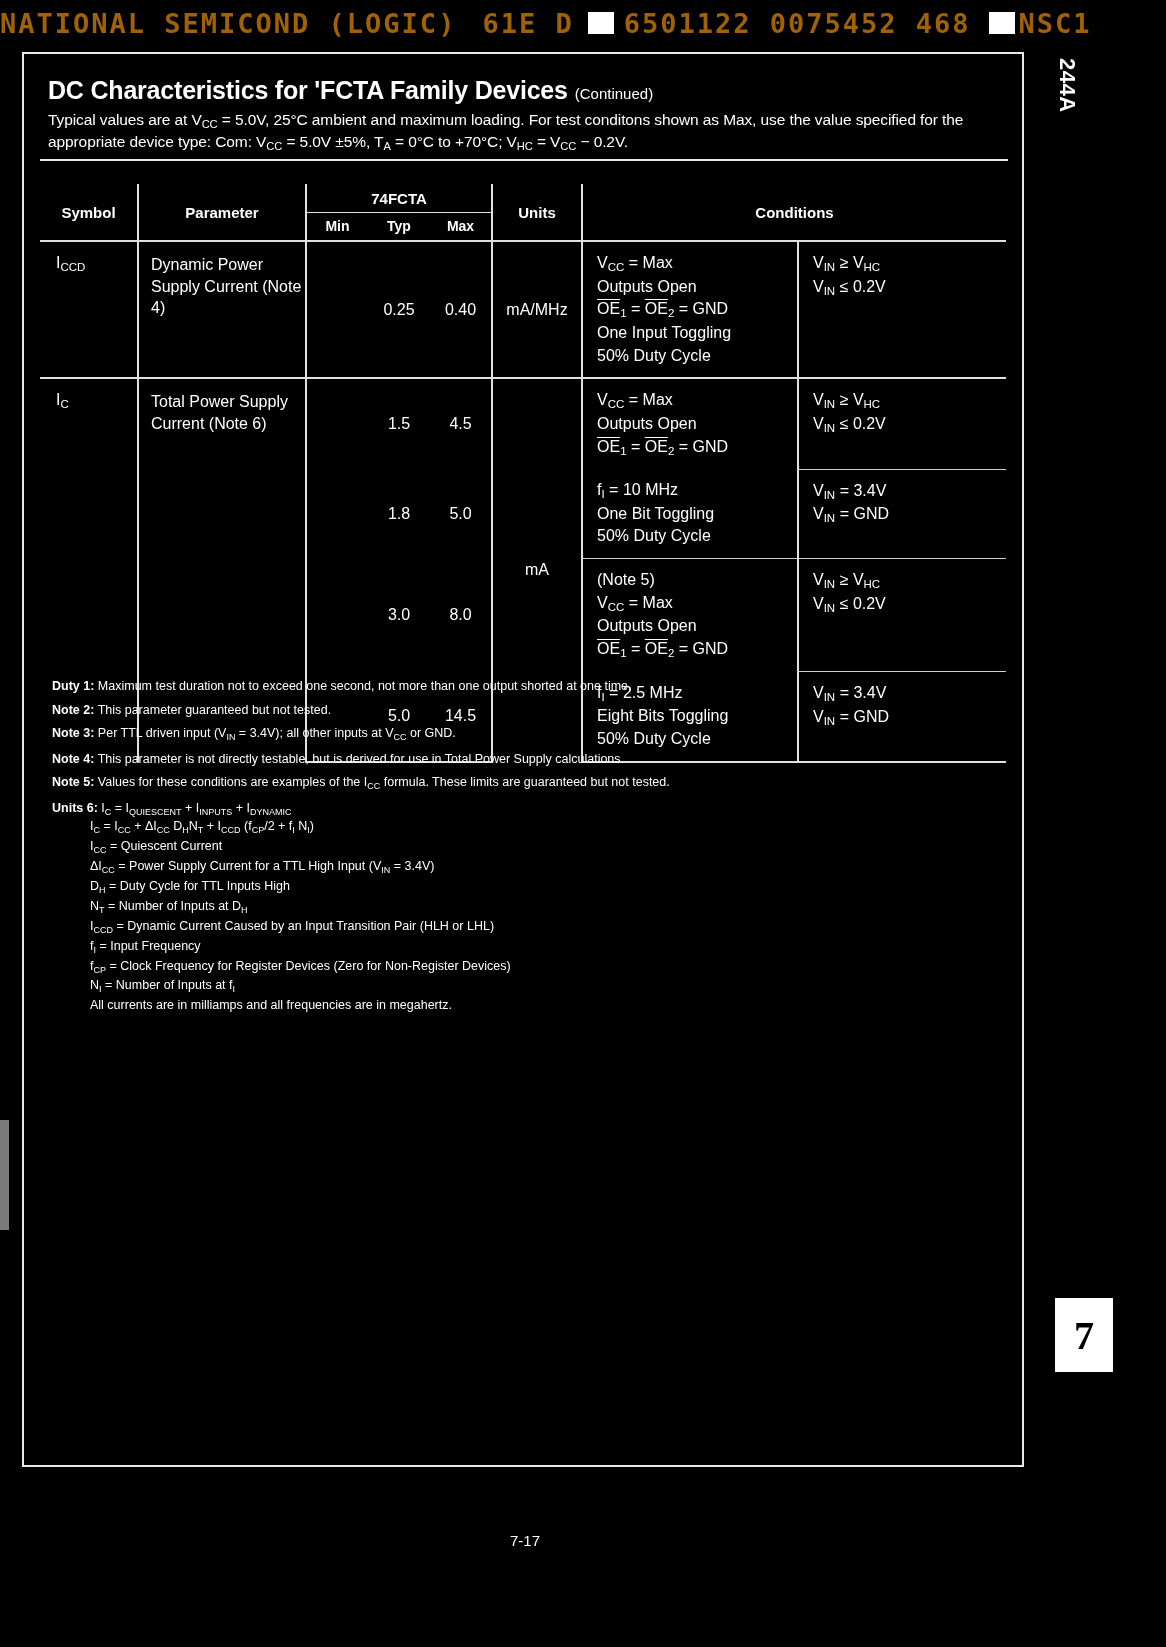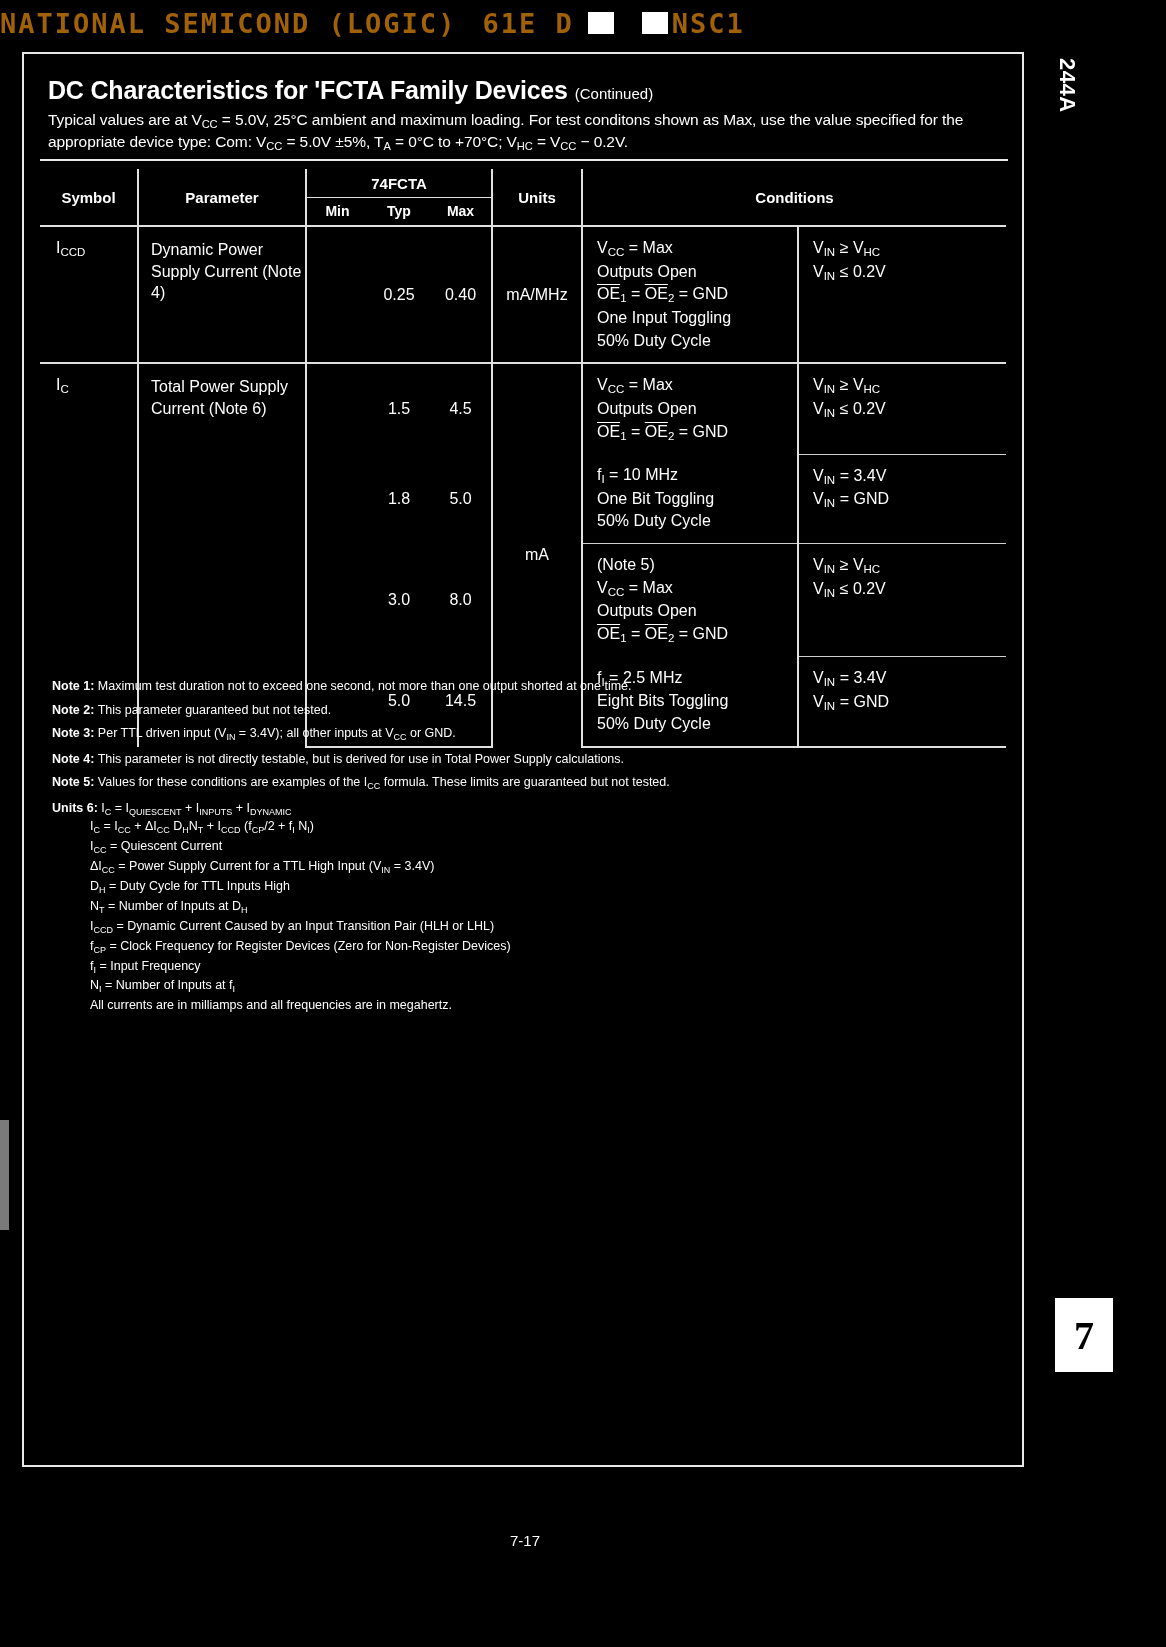--- a/index.html
+++ b/index.html
@@ -80,21 +80,21 @@
     margin-top: 5px;
     letter-spacing: -0.1px;
   }
 
   sub { font-size: 0.72em; vertical-align: -0.28em; }
   .ovl { text-decoration: overline; }
 
   
   #spec-table {
     position: absolute;
-    left: 16px; top: 115px;
+    left: 16px; top: 130px;
     width: 968px;
     border-collapse: collapse;
     table-layout: fixed;
   }
   #spec-table td, #spec-table th {
     border: 0;
     vertical-align: top;
     padding: 0;
   }
   .vline { border-right: 2px solid #e0e0e0 !important; }
@@ -217,20 +217,21 @@
     font-size: 15px;
   }
 </style>
 </head>
 <body>
 
 <div id="fiche-header">
   <span class="fh-text">NATIONAL SEMICOND (LOGIC)</span>
   <span class="fh-text small-gap">61E D</span>
   <span class="fh-block"></span>
+  <span class="fh-text">6501122 0075452 468</span>
   <span class="fh-block b2"></span>
   <span class="fh-text">NSC1</span>
 </div>
 
 <div id="tab-244a">244A</div>
 
 <div id="page-frame">
 
   <div id="title-block">
     <span id="doc-title">DC Characteristics for 'FCTA Family Devices</span><span id="doc-title-cont">(Continued)</span>
@@ -378,21 +379,21 @@
     </tr>
     <tr>
           <td style="height:12px"></td>
         </tr>
   </tbody>
     </table>
 
   <div id="notes">
 
     <div class="note-row">
-      <span class="note-lbl">Note 1:</span>
+      <span class="note-lbl">Duty 1:</span>
       <span>Maximum test duration not to exceed one second, not more than one output shorted at one time.</span>
     </div>
 
     <div class="note-row">
       <span class="note-lbl">Note 2:</span>
       <span>This parameter guaranteed but not tested.</span>
     </div>
 
     <div class="note-row">
       <span class="note-lbl">Note 3:</span>
@@ -411,22 +412,22 @@
 
     <div class="note-row" id="note6">
       <span class="note-lbl">Units 6:</span>
       <span class="n6-first">I<sub>C</sub> = I<sub>QUIESCENT</sub> + I<sub>INPUTS</sub> + I<sub>DYNAMIC</sub></span>
       <div class="n6-line">I<sub>C</sub> = I<sub>CC</sub> + ΔI<sub>CC</sub> D<sub>H</sub>N<sub>T</sub> + I<sub>CCD</sub> (f<sub>CP</sub>/2 + f<sub>I</sub> N<sub>I</sub>)</div>
       <div class="n6-line">I<sub>CC</sub> = Quiescent Current</div>
       <div class="n6-line">ΔI<sub>CC</sub> = Power Supply Current for a TTL High Input (V<sub>IN</sub> = 3.4V)</div>
       <div class="n6-line">D<sub>H</sub> = Duty Cycle for TTL Inputs High</div>
       <div class="n6-line">N<sub>T</sub> = Number of Inputs at D<sub>H</sub></div>
       <div class="n6-line">I<sub>CCD</sub> = Dynamic Current Caused by an Input Transition Pair (HLH or LHL)</div>
+      <div class="n6-line">f<sub>I</sub> = Input Frequency</div>
       <div class="n6-line">f<sub>CP</sub> = Clock Frequency for Register Devices (Zero for Non-Register Devices)</div>
-      <div class="n6-line">f<sub>I</sub> = Input Frequency</div>
       <div class="n6-line">N<sub>I</sub> = Number of Inputs at f<sub>I</sub></div>
       <div class="n6-line">All currents are in milliamps and all frequencies are in megahertz.</div>
     </div>
 
   </div>
 
   <div id="footer-page">7-17</div>
 </div>
 
 <div id="section-tab">7</div>

